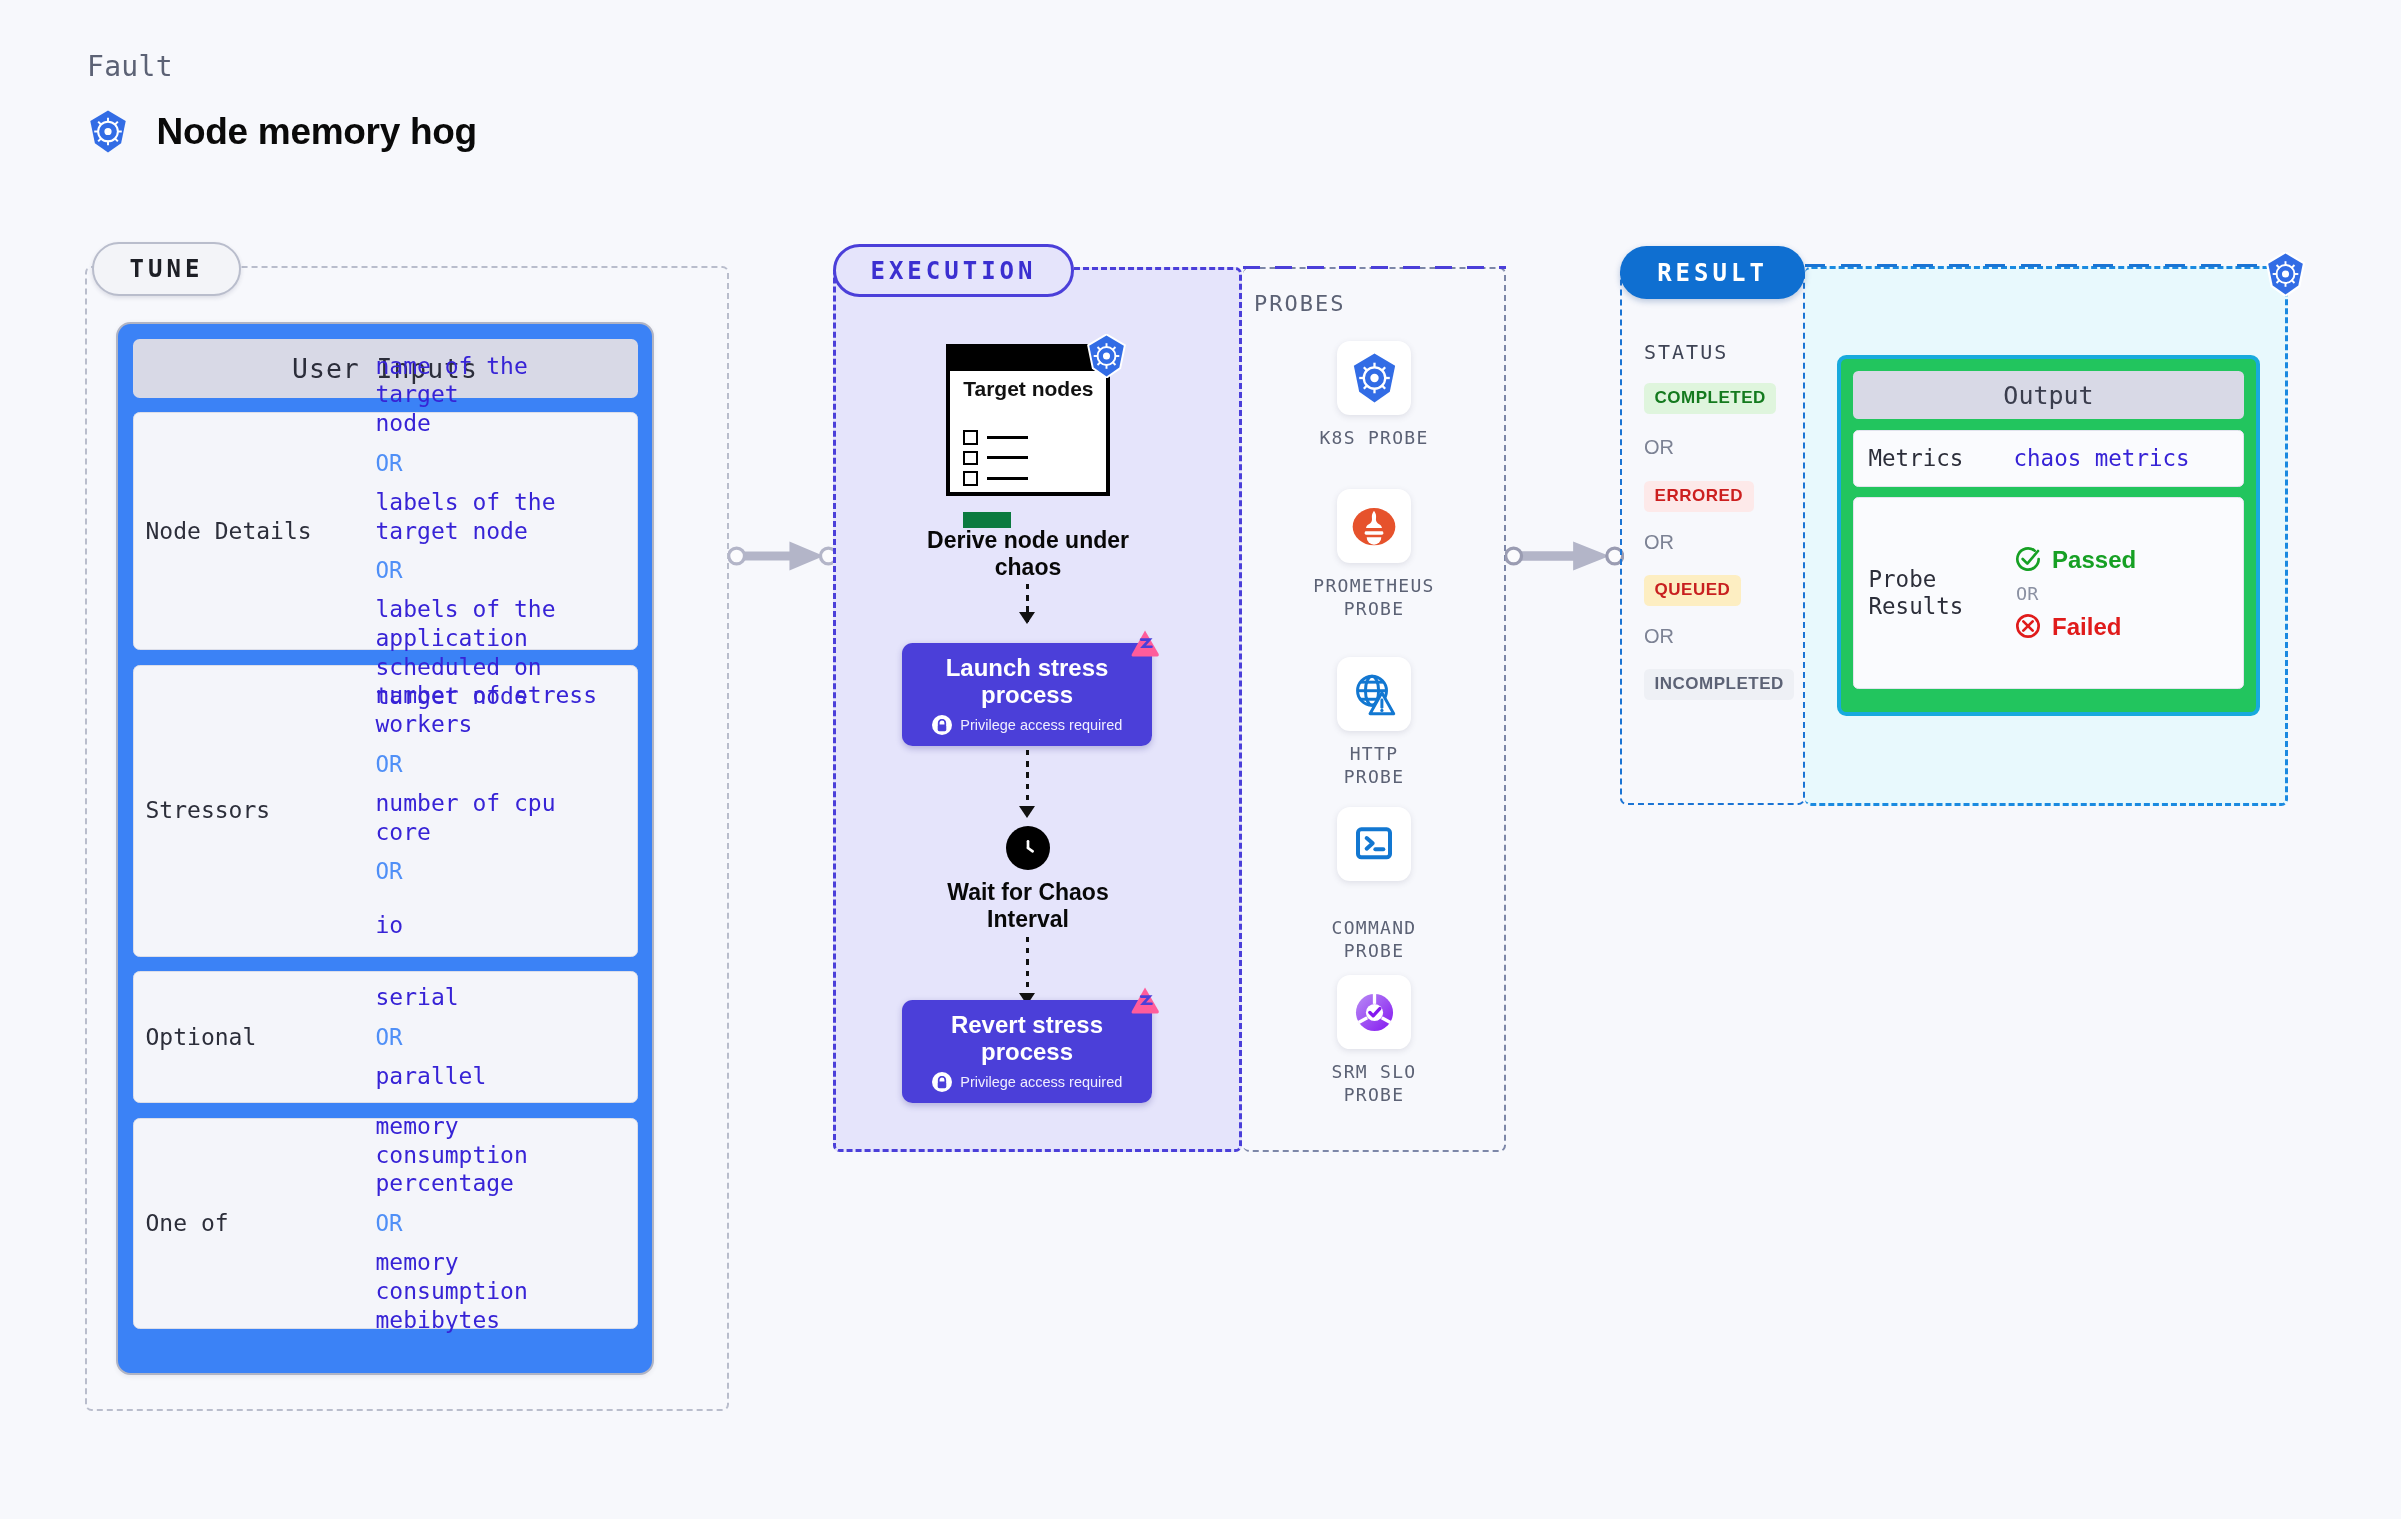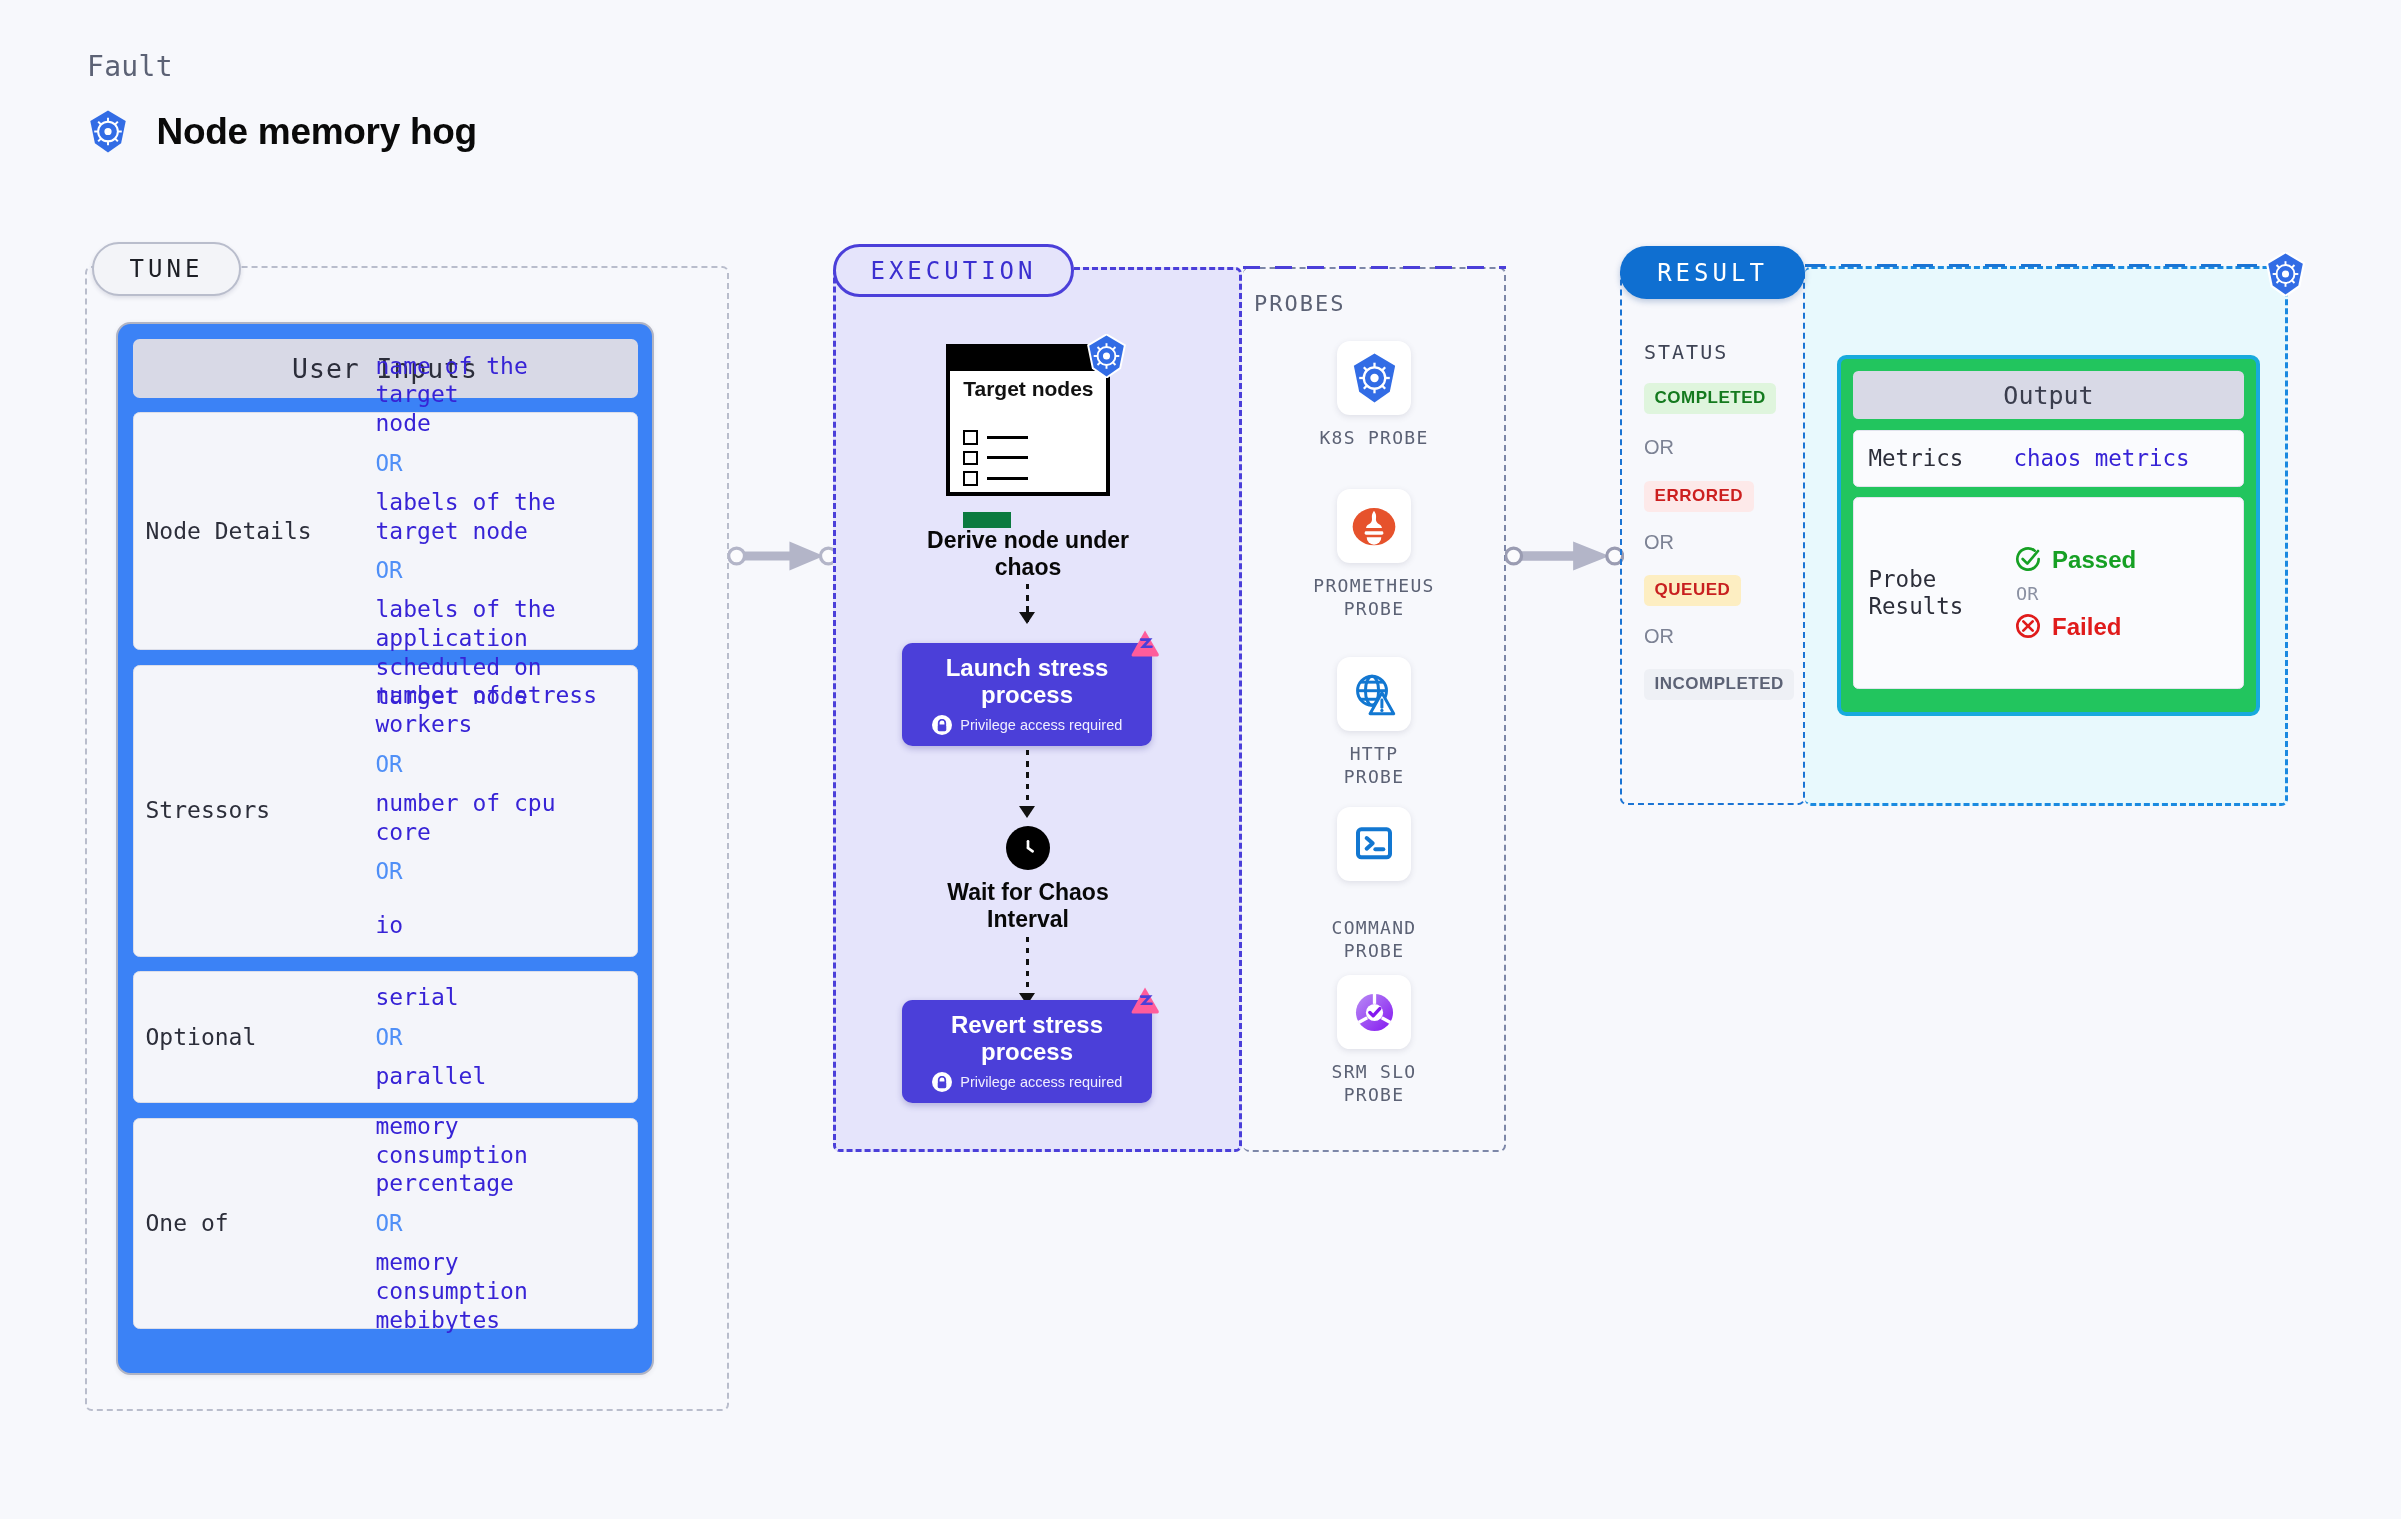--- a/index.html
+++ b/index.html
@@ -27,21 +27,21 @@
   }
 
   
   .k8s { display: block; }
 
   
   .region { position: absolute; border-radius: 6.6px; }
   .pill {
     position: absolute; display: flex; align-items: center; justify-content: center;
     border-radius: 660px; font-family: "DejaVu Sans Mono", monospace;
-    font-weight: normal; letter-spacing: 4px; white-space: nowrap;
+    font-weight: bold; letter-spacing: 4px; white-space: nowrap;
   }
 
   
   #tune-region {
     left: 85px; top: 266px; width: 644px; height: 1145px;
     border: 2.6px dashed #b9bdcc; background: transparent;
   }
   #tune-pill {
     left: 92px; top: 242px; width: 149px; height: 54px;
     background: #f3f4f8; border: 2.6px solid #b9bdcc; color: #1d1f26; font-size: 24px;

